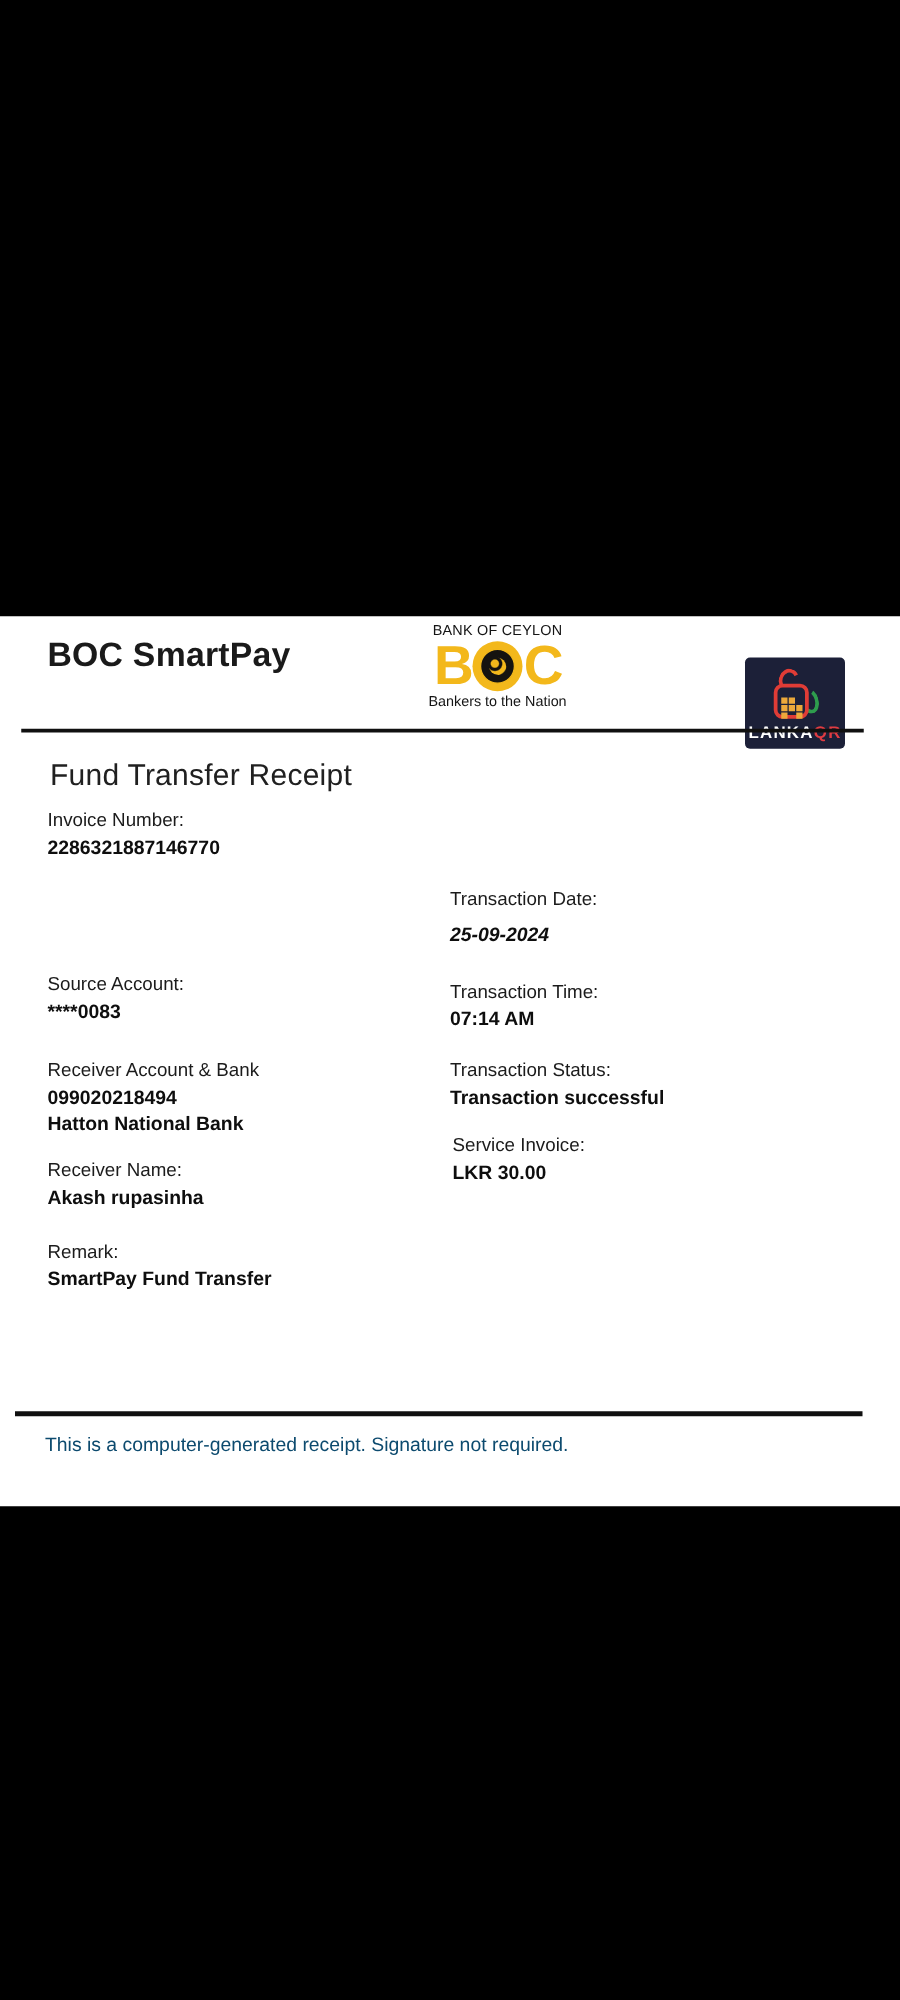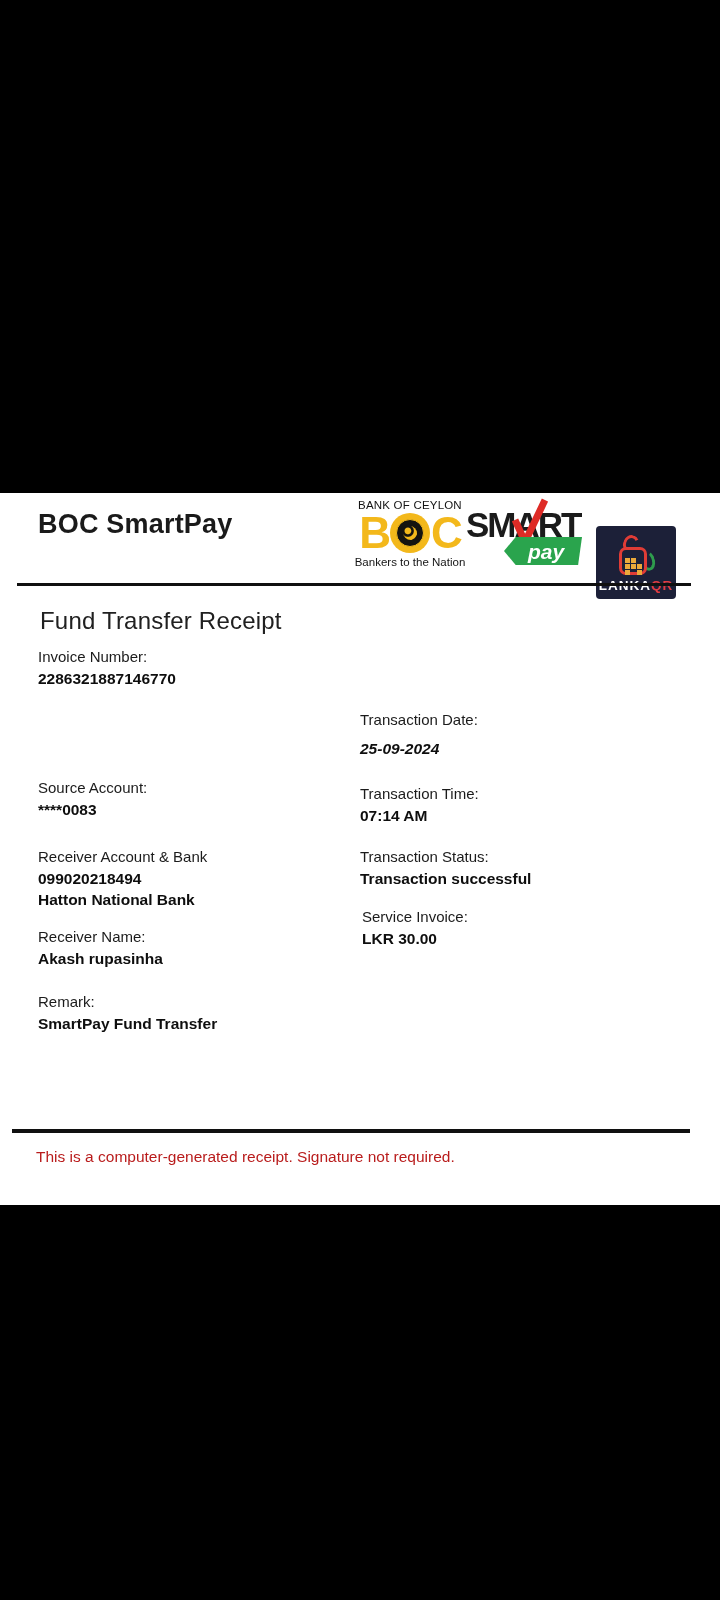--- a/index.html
+++ b/index.html
@@ -3,21 +3,21 @@
 <meta charset="utf-8">
 <style>
   * { margin:0; padding:0; box-sizing:border-box; }
   html,body { width:720px; height:1600px; background:#000; font-family:"Liberation Sans", sans-serif; position:relative; overflow:hidden; }
 
   .receipt { position:absolute; left:0; top:493px; width:720px; height:712px; background:#fff; color:#111; }
 
   
   .app-title { position:absolute; left:38px; top:16px; font-size:27px; font-weight:bold; color:#1a1a1a; letter-spacing:0.2px; }
 
-  .boc-logo { position:absolute; left:356px; top:6px; width:108px; display:flex; flex-direction:column; align-items:center; }
+  .boc-logo { position:absolute; left:344px; top:6px; width:108px; display:flex; flex-direction:column; align-items:center; }
   .boc-top { font-size:11.5px; font-weight:500; color:#141414; letter-spacing:0.2px; white-space:nowrap; }
   .boc-letters { display:flex; align-items:center; line-height:1; font-weight:800; font-size:44px; color:#F3B81B; letter-spacing:-2px; height:44px; }
   .boc-emblem { width:40px; height:40px; border-radius:50%; background:#F3B81B; display:flex; align-items:center; justify-content:center; margin:0 1px; }
   .boc-emblem-inner { width:28px; height:28px; border-radius:50%; background:#151310; display:flex; align-items:center; justify-content:center; border:1px solid #F3B81B; }
   .boc-lion { width:14px; height:14px; border-radius:46% 54% 42% 58%; background:radial-gradient(circle at 35% 35%, #F3B81B 0 22%, #151310 30% 42%, #F3B81B 50% 72%, #151310 80% 100%); }
   .boc-bottom { font-size:11.5px; font-weight:400; color:#141414; white-space:nowrap; margin-top:1px; }
 
   .smart-logo { position:absolute; left:466px; top:14px; width:116px; height:58px; }
   .smart-word { position:relative; display:flex; font-weight:800; font-size:35px; line-height:1; color:#1b1b1b; letter-spacing:-2px; font-stretch:condensed; }
   .smart-check { position:absolute; left:46px; top:-10px; }
@@ -54,21 +54,21 @@
   .f-rname     { top:435px; }
   .f-remark    { top:500px; }
 
   .f-amount    { top:157px; }
   .f-date      { top:218px; }
   .f-time      { top:292px; }
   .f-status    { top:355px; }
   .f-charge    { top:415px; left:362px; }
 
   .bottom-rule { position:absolute; left:12px; top:636px; width:678px; height:4px; background:#101010; }
-  .footer-note { position:absolute; left:36px; top:655px; font-size:15.5px; color:#b91c1c; }
+  .footer-note { position:absolute; left:36px; top:655px; font-size:15.5px; color:#0c4a6e; }
 </style>
 </head>
 <body>
 
 <div class="receipt">
 
   <div class="app-title">BOC SmartPay</div>
 
   <div class="boc-logo">
     <div class="boc-top">BANK OF CEYLON</div>
@@ -77,32 +77,20 @@
       <span class="boc-emblem">
         <span class="boc-emblem-inner">
           <span class="boc-lion"></span>
         </span>
       </span>
       <span>C</span>
     </div>
     <div class="boc-bottom">Bankers to the Nation</div>
   </div>
 
-  <div class="smart-logo">
-    <div class="smart-word">
-      <span>SM</span>
-      <span>ART</span>
-      <svg class="smart-check" width="36" height="50" viewBox="0 0 36 50">
-        <path d="M3 23 L13 45 L33 3" stroke="#DE2B26" stroke-width="7" fill="none"></path>
-      </svg>
-    </div>
-    <div class="pay-flag">
-      <span>pay</span>
-    </div>
-  </div>
 
   <div class="lankaqr">
     <div class="lankaqr-icon">
       <span class="qr-curl"></span>
       <span class="qr-green"></span>
       <span class="qr-frame"></span>
       <span class="qr-dots"></span>
     </div>
     <div class="lankaqr-text">
       <span>LANKA</span><span class="qr-red">QR</span>

